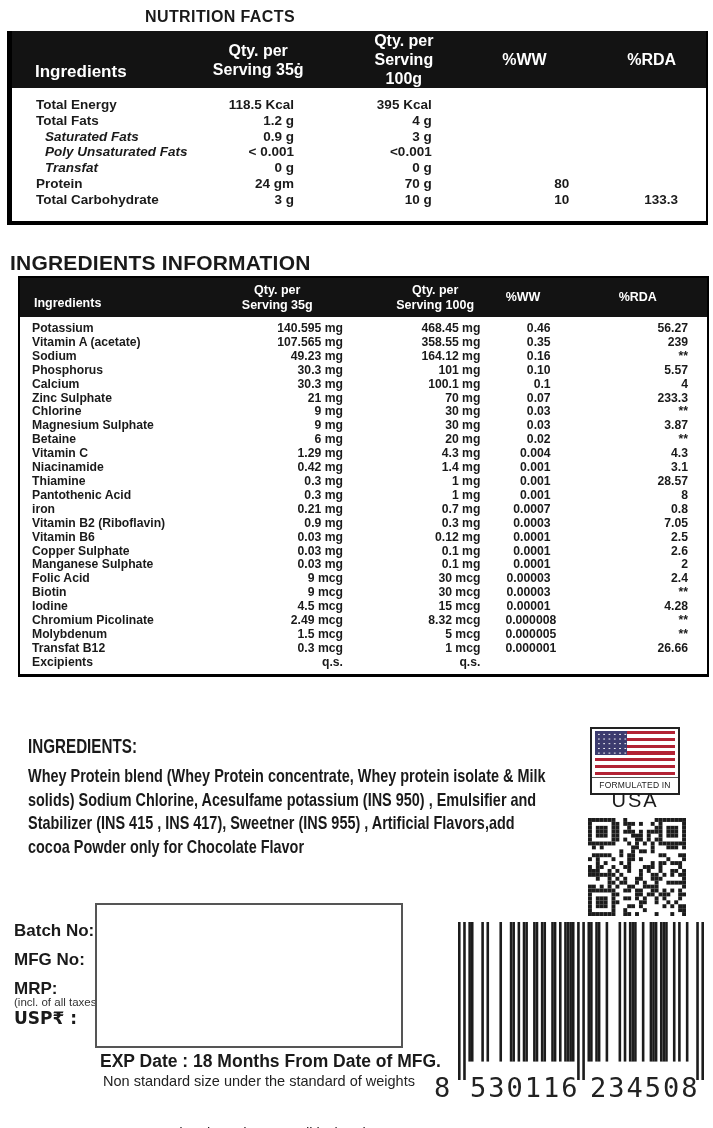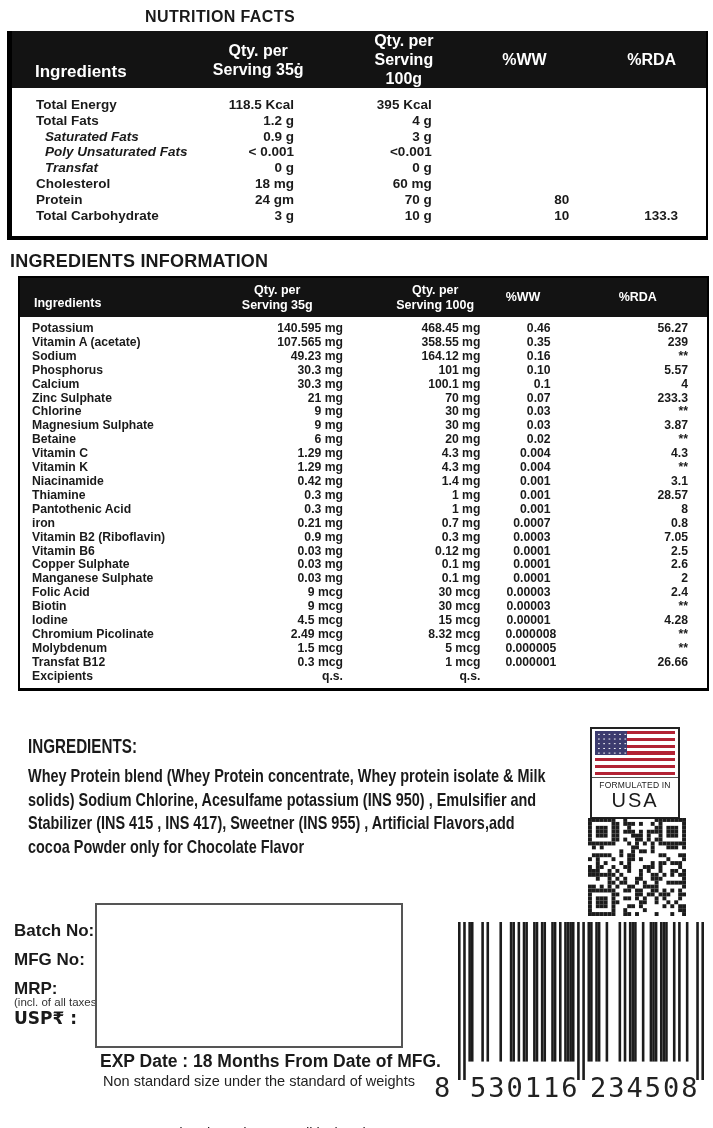--- a/index.html
+++ b/index.html
@@ -2,21 +2,21 @@
 <html><head>
 <meta charset="utf-8">
 <style>
   html,body{margin:0;padding:0;background:#ffffff;}
   body{width:713px;height:1128px;position:relative;overflow:hidden;
        font-family:"Liberation Sans","DejaVu Sans",sans-serif;color:#1a1a1a;}
   .abs{position:absolute;}
 
   
   .nf-title{left:145px;top:8px;font-size:16px;font-weight:700;letter-spacing:.4px;}
-  .ii-title{left:10px;top:251px;font-size:18px;font-weight:700;letter-spacing:.2px;}
+  .ii-title{left:10px;top:251px;font-size:21px;font-weight:700;letter-spacing:.2px;}
 
   
   table.t{border-collapse:collapse;table-layout:fixed;}
   table.t thead tr{background:#131313;}
   table.t th{color:#ffffff;font-weight:700;vertical-align:middle;padding:0;}
   table.t td{font-weight:700;padding:0;white-space:nowrap;overflow:visible;}
   .hl{display:block;}
 
   
   .t1{left:7px;top:31px;width:701px;border-left:5px solid #000;border-right:2px solid #000;border-bottom:4px solid #000;}
@@ -52,21 +52,21 @@
   .t2 td.rda{text-align:right;padding-right:19px;}
   .t2 tbody tr:first-child td{padding-top:5px;}
   .t2 tbody tr:last-child td{padding-bottom:4px;}
 
   
   .ing-block{left:28px;top:735px;width:724px;transform:scaleX(0.76);transform-origin:left top;}
   .ing-heading{font-size:20px;font-weight:700;margin:0 0 6px 0;}
   .ing-line{font-size:19px;font-weight:700;line-height:23.5px;white-space:nowrap;}
 
   
-  .flag-badge{left:590px;top:727px;width:90px;height:92px;border:2px solid #222;background:#fff;
+  .flag-badge{left:590px;top:727px;width:90px;height:68px;border:2px solid #222;background:#fff;
               box-sizing:border-box;text-align:center;}
   .flag{width:80px;height:44px;margin:2px auto 0;position:relative;
         background:repeating-linear-gradient(to bottom,#b22234 0,#b22234 3.4px,#fff 3.4px,#fff 6.77px);}
   .canton{position:absolute;left:0;top:0;width:32px;height:23.7px;background-color:#3c3b6e;
           background-image:radial-gradient(#ffffff 0.9px, rgba(0,0,0,0) 1.1px);
           background-size:5.3px 4.7px;background-position:1.2px 1px;}
   .formulated{font-size:8.5px;font-weight:400;letter-spacing:.2px;margin-top:2px;border-top:1px solid #555;padding-top:2px;}
   .usa{font-size:20px;font-weight:400;letter-spacing:2px;line-height:20px;}
 
   
@@ -154,27 +154,20 @@
           <td class="rda"></td>
         </tr>
         <tr class="sub">
           <td class="name">Transfat</td>
           <td class="q35">0 g</td>
           <td class="q100">0 g</td>
           <td class="ww"></td>
           <td class="rda"></td>
         </tr>
         <tr>
-          <td class="name">Cholesterol</td>
-          <td class="q35">18 mg</td>
-          <td class="q100">60 mg</td>
-          <td class="ww"></td>
-          <td class="rda"></td>
-        </tr>
-        <tr>
           <td class="name">Protein</td>
           <td class="q35">24 gm</td>
           <td class="q100">70 g</td>
           <td class="ww">80</td>
           <td class="rda"></td>
         </tr>
         <tr>
           <td class="name">Total Carbohydrate</td>
           <td class="q35">3 g</td>
           <td class="q100">10 g</td>
@@ -272,27 +265,20 @@
           <td class="q100">20 mg</td>
           <td class="ww">0.02</td>
           <td class="rda">**</td>
         </tr>
         <tr>
           <td class="name">Vitamin C</td>
           <td class="q35">1.29 mg</td>
           <td class="q100">4.3 mg</td>
           <td class="ww">0.004</td>
           <td class="rda">4.3</td>
-        </tr>
-        <tr>
-          <td class="name">Vitamin K</td>
-          <td class="q35">1.29 mg</td>
-          <td class="q100">4.3 mg</td>
-          <td class="ww">0.004</td>
-          <td class="rda">**</td>
         </tr>
         <tr>
           <td class="name">Niacinamide</td>
           <td class="q35">0.42 mg</td>
           <td class="q100">1.4 mg</td>
           <td class="ww">0.001</td>
           <td class="rda">3.1</td>
         </tr>
         <tr>
           <td class="name">Thiamine</td>

